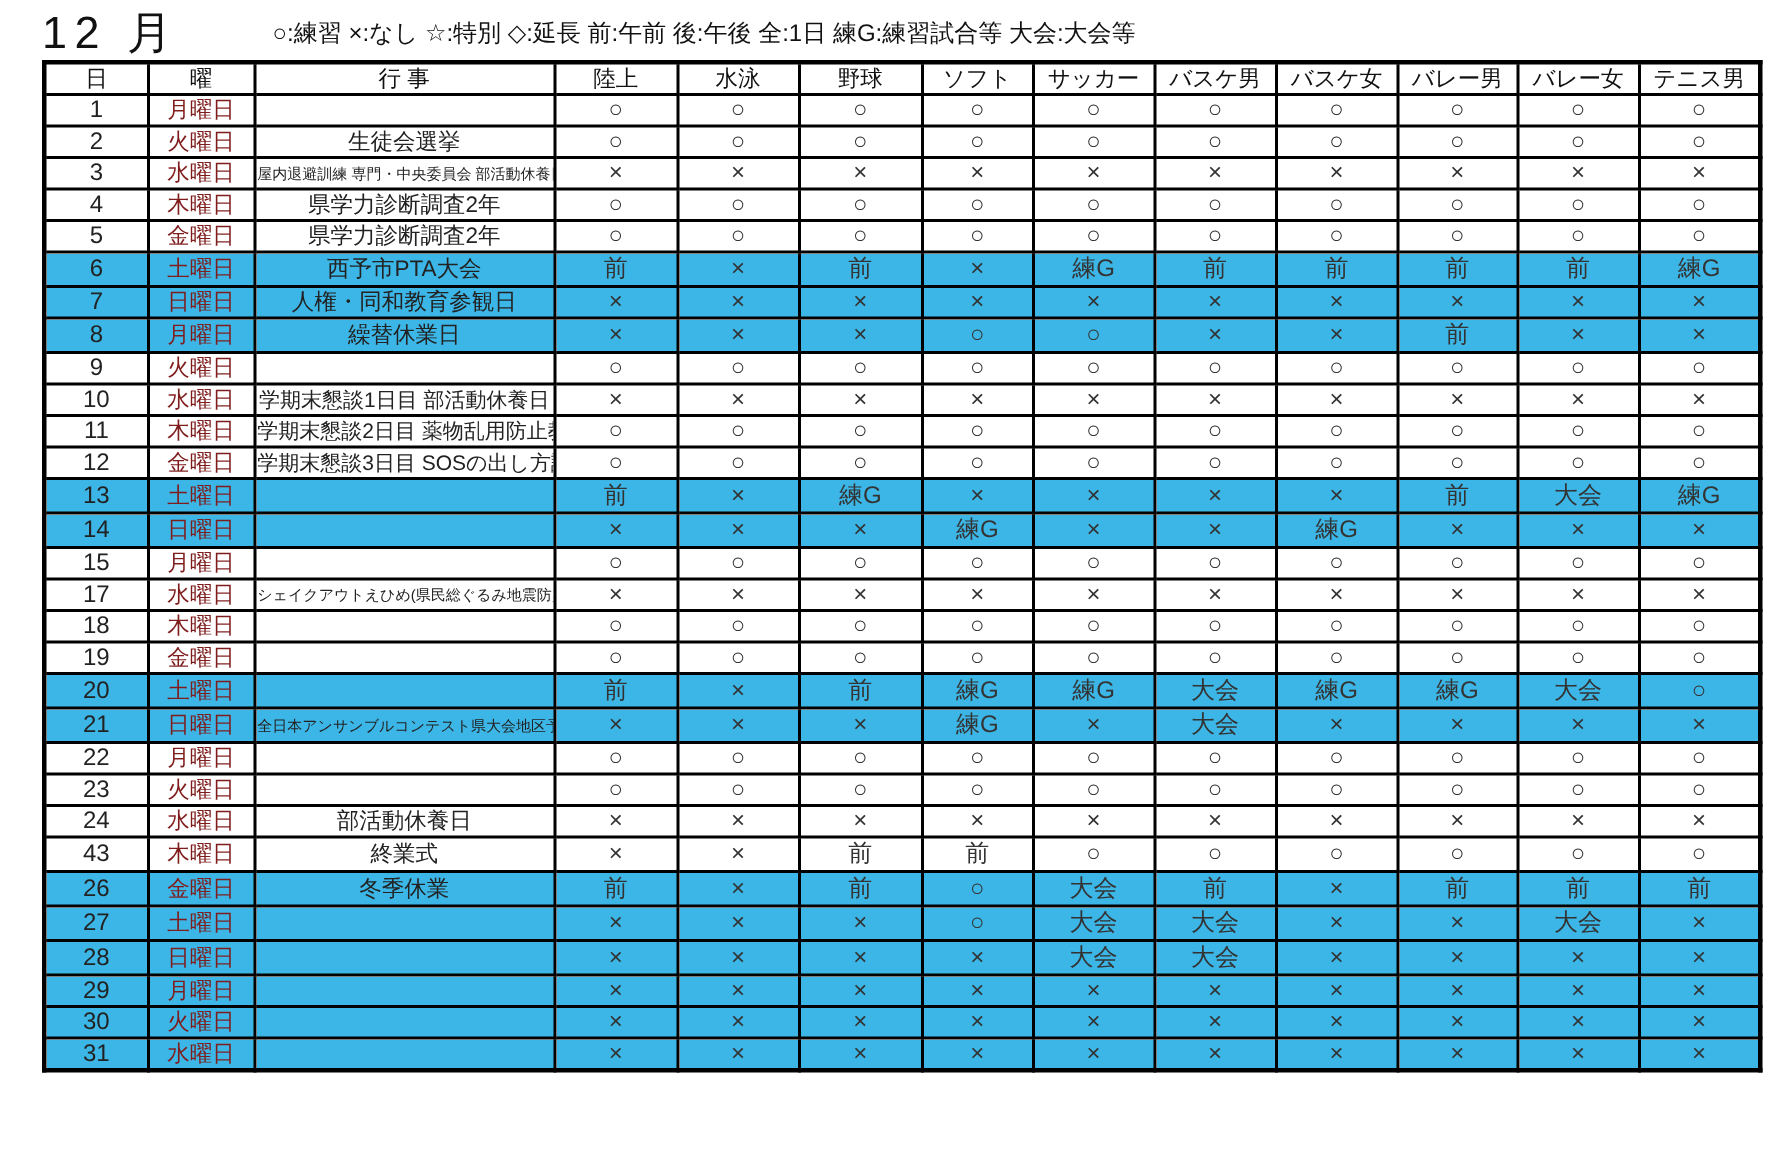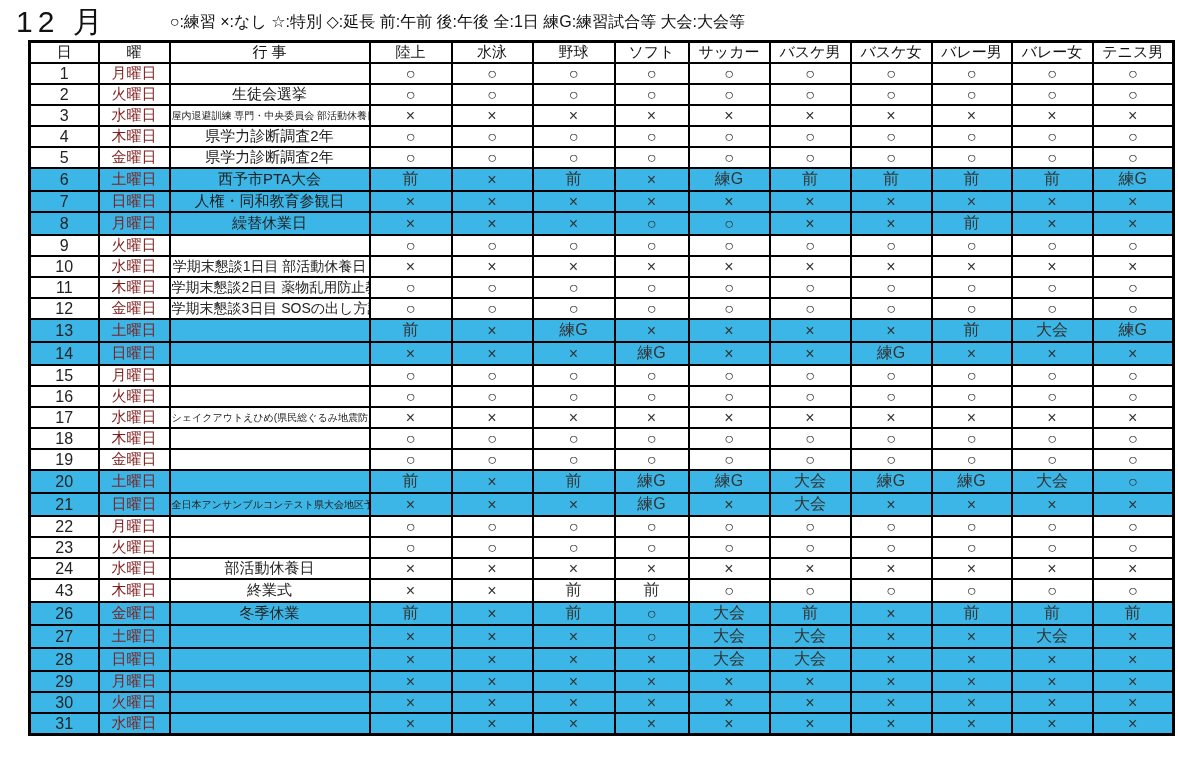--- a/index.html
+++ b/index.html
@@ -1,18 +1,18 @@
 <!DOCTYPE html>
 <html lang="ja" style="--hl: #3CB6E6;"><head>
 <meta charset="utf-8">
 <style>
   html,body{margin:0;padding:0;background:#ffffff;}
   body{font-family:"Liberation Sans","DejaVu Sans",sans-serif;color:#222;}
   .page{width:1178px;height:777px;position:relative;background:#fff;overflow:hidden;}
-  .header-bar{display:flex;align-items:center;padding:6px 0 2px 16px;height:40px;box-sizing:border-box;}
+  .header-bar{display:flex;align-items:center;padding:6px 0 2px 28px;height:40px;box-sizing:border-box;}
   .page-title{font-size:30px;font-weight:500;letter-spacing:5px;color:#111;white-space:nowrap;}
   .legend{font-size:16px;font-weight:500;color:#111;margin-left:62px;white-space:nowrap;}
   table.schedule{border-collapse:collapse;table-layout:fixed;margin-left:28px;width:1146px;
     border:3px solid #000;}
   table.schedule th,table.schedule td{
     border:2px solid #000;height:20px;padding:0 1px;box-sizing:border-box;
     text-align:center;vertical-align:middle;overflow:hidden;white-space:nowrap;}
   table.schedule th{font-size:15px;font-weight:500;color:#111;}
   td.day{font-size:16px;color:#222;}
   td.weekday{font-size:15px;color:#7f1d1d;}
@@ -284,35 +284,20 @@
           <td class="mark">○</td>
           <td class="mark">○</td>
           <td class="mark">○</td>
           <td class="mark">○</td>
           <td class="mark">○</td>
           <td class="mark">○</td>
           <td class="mark">○</td>
           <td class="mark">○</td>
         </tr>
         <tr>
-          <td class="day">16</td>
-          <td class="weekday">火曜日</td>
-          <td class="event"></td>
-          <td class="mark">○</td>
-          <td class="mark">○</td>
-          <td class="mark">○</td>
-          <td class="mark">○</td>
-          <td class="mark">○</td>
-          <td class="mark">○</td>
-          <td class="mark">○</td>
-          <td class="mark">○</td>
-          <td class="mark">○</td>
-          <td class="mark">○</td>
-        </tr>
-        <tr>
           <td class="day">17</td>
           <td class="weekday">水曜日</td>
           <td class="event small">シェイクアウトえひめ(県民総ぐるみ地震防災訓練)職員会</td>
           <td class="mark">×</td>
           <td class="mark">×</td>
           <td class="mark">×</td>
           <td class="mark">×</td>
           <td class="mark">×</td>
           <td class="mark">×</td>
           <td class="mark">×</td>

